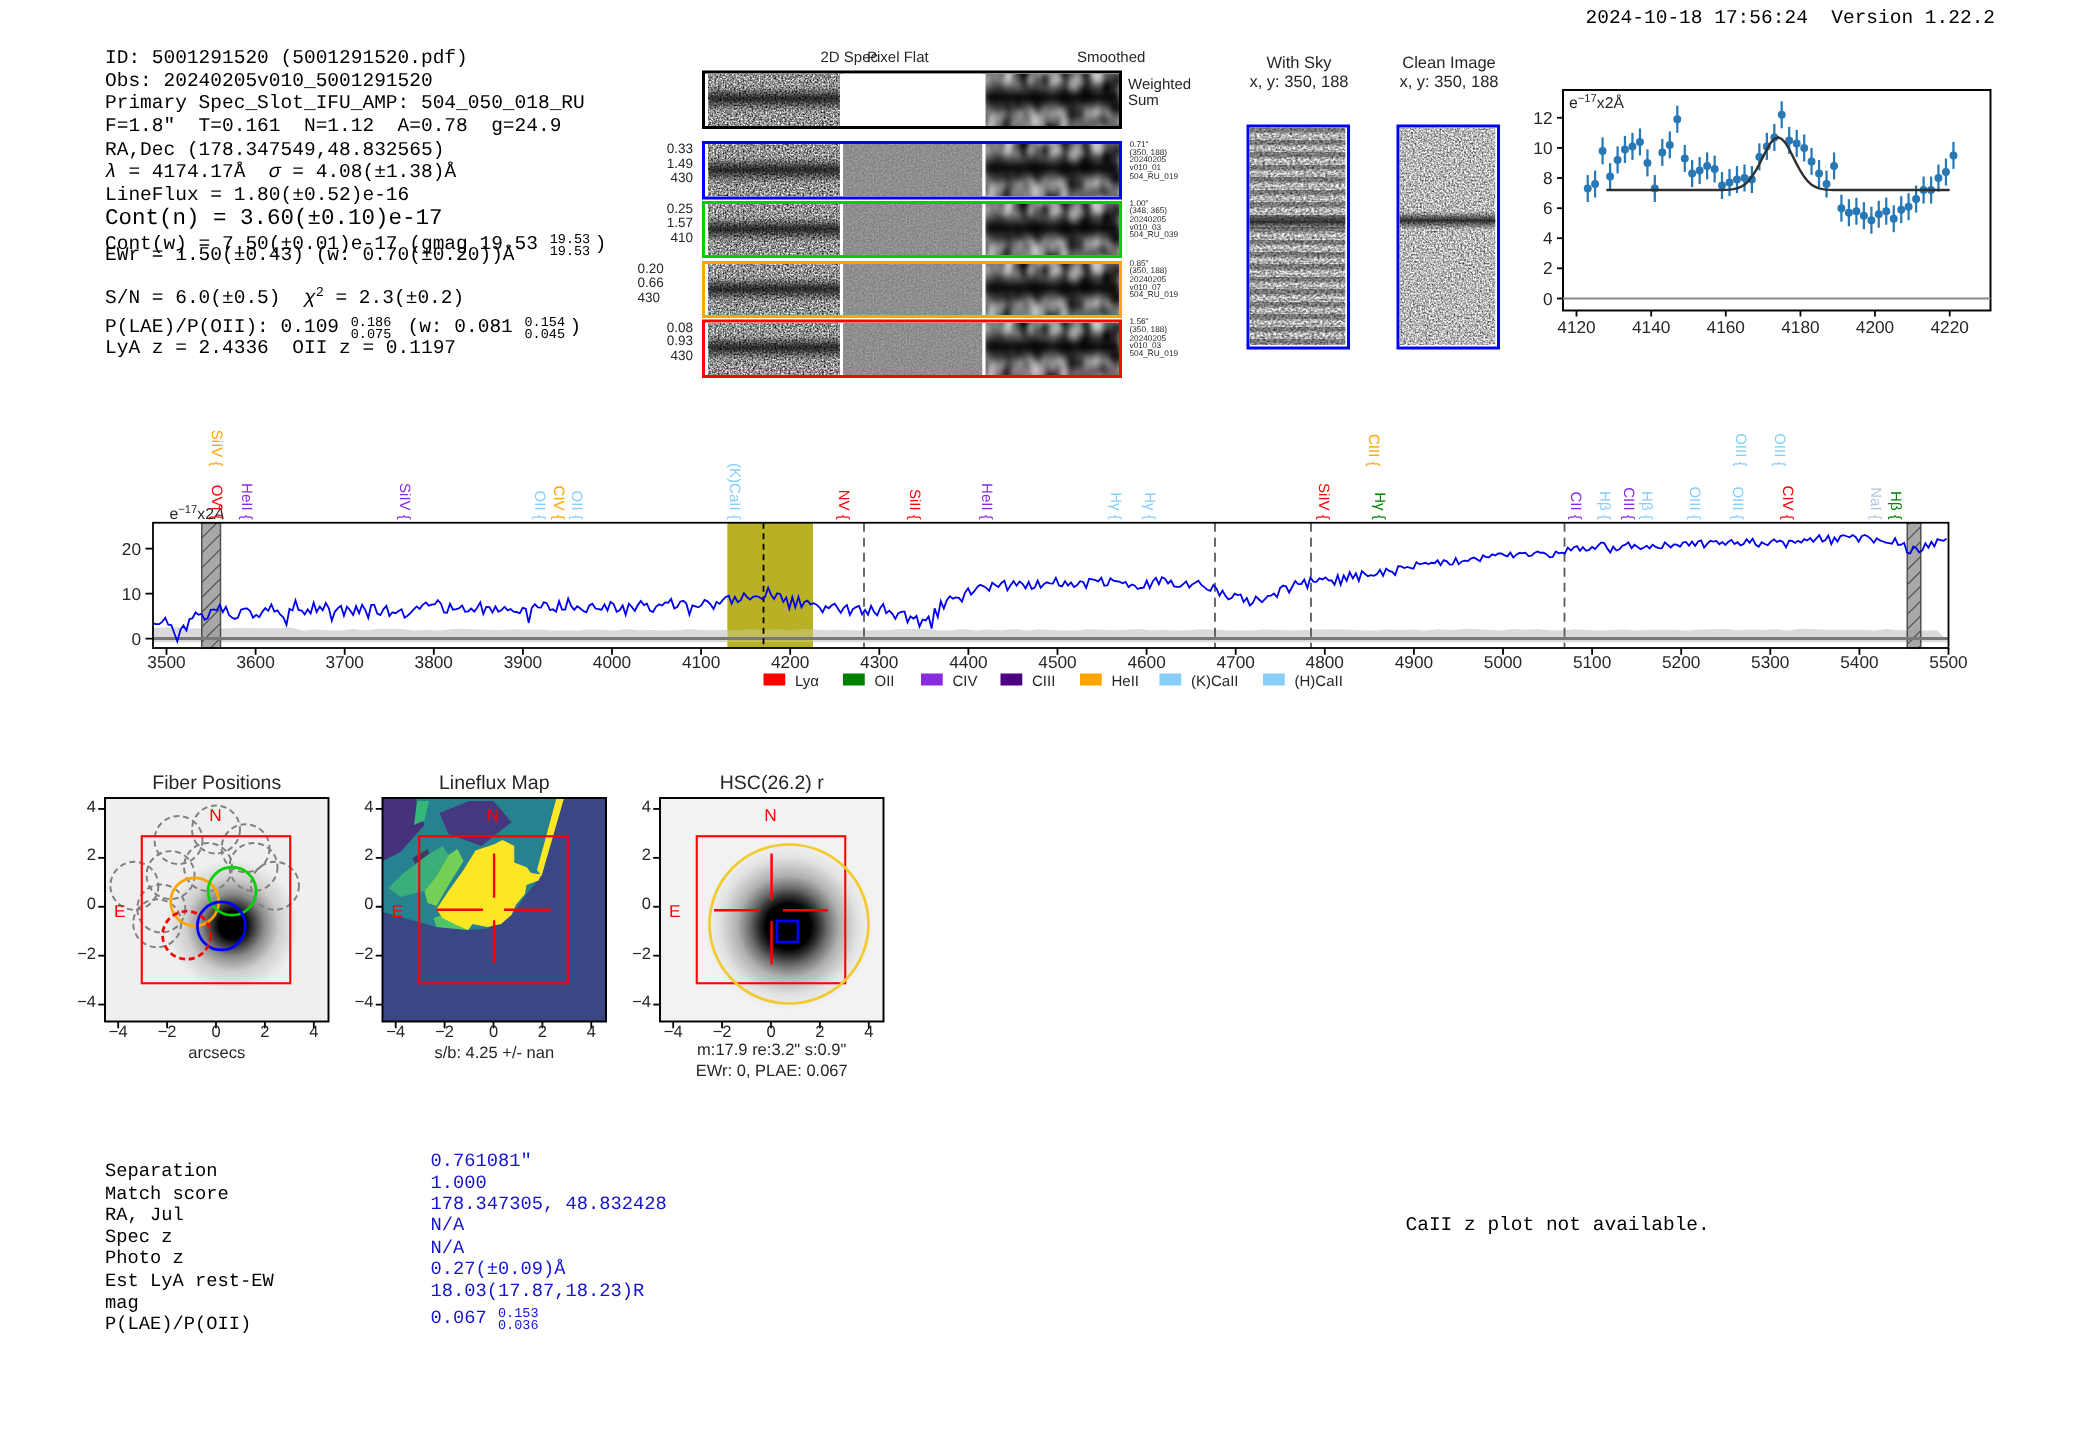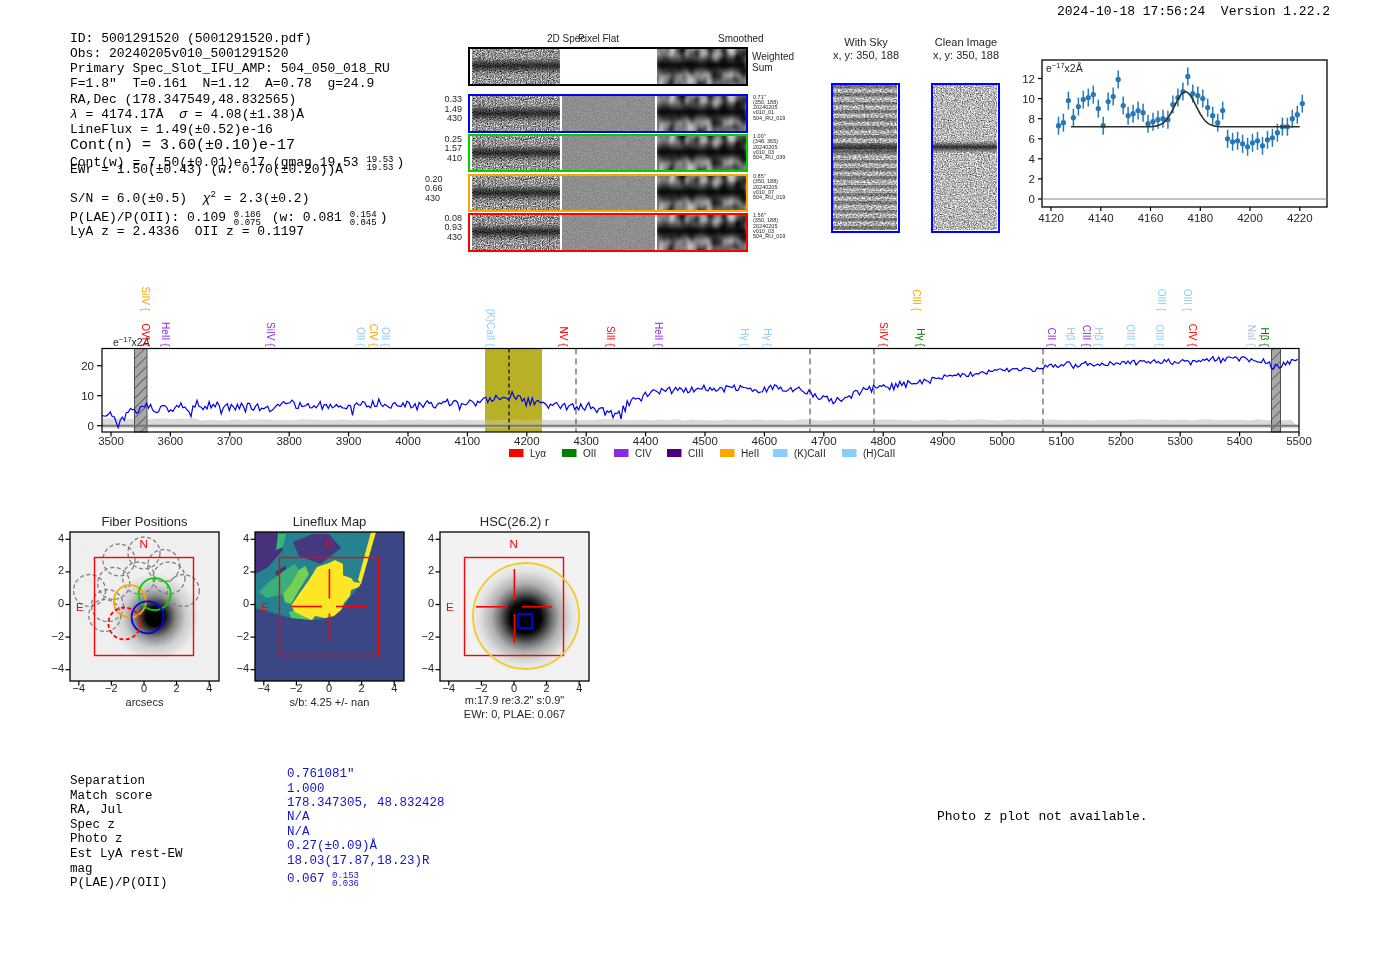--- a/index.html
+++ b/index.html
@@ -77,21 +77,21 @@
 </defs>
     </svg>
 
 <div class="abs mono" style="left:1057px;top:4px;font-size:13px;">2024-10-18 17:56:24  Version 1.22.2</div>
 <div class="abs mono" style="left:70px;top:31px;font-size:13px;">ID: 5001291520 (5001291520.pdf)</div>
     <div class="abs mono" style="left:70px;top:46px;font-size:13px;">Obs: 20240205v010_5001291520</div>
     <div class="abs mono" style="left:70px;top:61px;font-size:13px;">Primary Spec_Slot_IFU_AMP: 504_050_018_RU</div>
     <div class="abs mono" style="left:70px;top:76px;font-size:13px;">F=1.8"  T=0.161  N=1.12  A=0.78  g=24.9</div>
     <div class="abs mono" style="left:70px;top:92px;font-size:13px;">RA,Dec (178.347549,48.832565)</div>
     <div class="abs mono" style="left:70px;top:107px;font-size:13px;"><i>λ</i> = 4174.17Å  <i>σ</i> = 4.08(±1.38)Å</div>
-    <div class="abs mono" style="left:70px;top:122px;font-size:13px;">LineFlux = 1.49(±0.52)e-16</div>
+    <div class="abs mono" style="left:70px;top:122px;font-size:13px;">LineFlux = 1.80(±0.52)e-16</div>
     <div class="abs mono" style="left:70px;top:137px;font-size:15px;">Cont(n) = 3.60(±0.10)e-17</div>
     <div class="abs mono" style="left:70px;top:155px;font-size:13px;">Cont(w) = 7.50(±0.01)e-17 (gmag 19.53 <span class="fr">19.53<br>19.53</span>)</div>
     <div class="abs mono" style="left:70px;top:162px;font-size:13px;">EWr = 1.50(±0.43) (w: 0.70(±0.20))Å</div>
     <div class="abs mono" style="left:70px;top:190px;font-size:13px;">S/N = 6.0(±0.5)  <i>χ</i><sup style="font-size:9px">2</sup> = 2.3(±0.2)</div>
     <div class="abs mono" style="left:70px;top:210px;font-size:13px;">P(LAE)/P(OII): 0.109 <span class="fr">0.186<br>0.075</span> (w: 0.081 <span class="fr">0.154<br>0.045</span>)</div>
     <div class="abs mono" style="left:70px;top:224px;font-size:13px;">LyA z = 2.4336  OII z = 0.1197</div>
     <div class="abs" style="left:499px;top:33px;font-size:10px;color:#262626;margin-left:48px;">2D Spec</div>
     <div class="abs" style="left:578px;top:33px;font-size:10px;color:#262626;">Pixel Flat</div>
     <div class="abs" style="left:678px;top:33px;font-size:10px;color:#262626;margin-left:40px;">Smoothed</div>
     <div class="imgbx" style="left:468px;top:46.5px;width:280px;height:39px;border:2px solid #000;background:#fff;box-sizing:border-box;">
@@ -596,13 +596,13 @@
     <div class="abs mono" style="left:70px;top:862px;font-size:12.5px;">mag</div>
     <div class="abs mono" style="left:70px;top:876px;font-size:12.5px;">P(LAE)/P(OII)</div>
     <div class="abs mono" style="left:287px;top:767px;font-size:12.5px;color:#1414cd;">0.761081"</div>
     <div class="abs mono" style="left:287px;top:782px;font-size:12.5px;color:#1414cd;">1.000</div>
     <div class="abs mono" style="left:287px;top:796px;font-size:12.5px;color:#1414cd;">178.347305, 48.832428</div>
     <div class="abs mono" style="left:287px;top:810px;font-size:12.5px;color:#1414cd;">N/A</div>
     <div class="abs mono" style="left:287px;top:825px;font-size:12.5px;color:#1414cd;">N/A</div>
     <div class="abs mono" style="left:287px;top:839px;font-size:12.5px;color:#1414cd;">0.27(±0.09)Å</div>
     <div class="abs mono" style="left:287px;top:854px;font-size:12.5px;color:#1414cd;">18.03(17.87,18.23)R</div>
     <div class="abs mono" style="left:287px;top:872px;font-size:12.5px;color:#1414cd;">0.067 <span class="fr">0.153<br>0.036</span></div>
-    <div class="abs mono" style="left:937px;top:809px;font-size:13px;">Photo z plot not available.</div>
+    <div class="abs mono" style="left:937px;top:809px;font-size:13px;">CaII z plot not available.</div>
   </div>
 </body></html>

